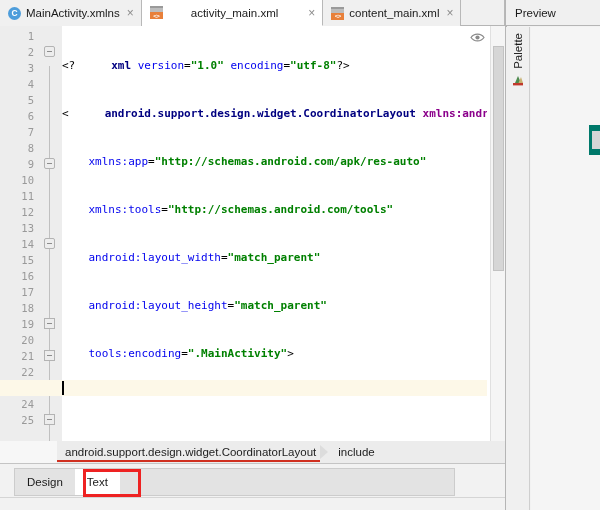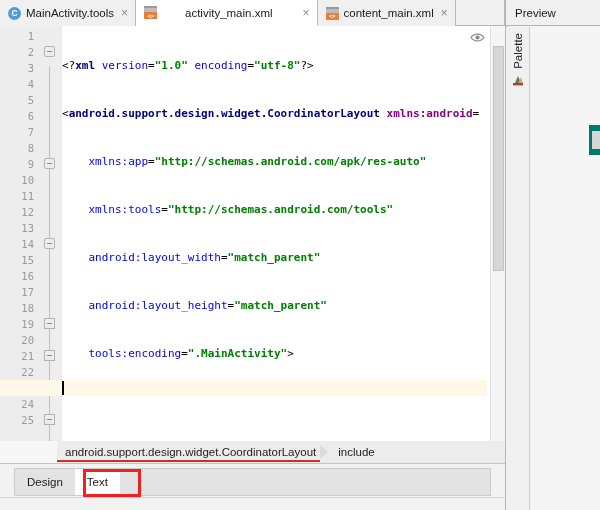--- a/index.html
+++ b/index.html
@@ -154,21 +154,21 @@
     white-space: pre;
     position: relative;
   }
   #hlband {
     position: absolute; left: 0; top: 0;
     width: 487px; height: 16px;
     background: #fdf8e8;
   }
 
   
-  .t-tag    { color: #000080; font-weight: bold; }
+  .t-tag    { color: #000080; font-weight: bold; margin-left: 36px; }
   .t-attr   { color: #0000ee; }
   .t-val    { color: #008000; font-weight: bold; }
   .t-punct  { color: #000000; }
   .t-ns     { color: #8b008b; font-weight: bold; }
 
   #caret {
     position: absolute;
     left: 62px;
     width: 2px; height: 14px;
     background: #000000;
@@ -231,21 +231,21 @@
 
   
   #bottombar {
     position: absolute; left: 0; top: 463px;
     width: 505px; height: 47px;
     background: #f2f2f2;
     border-top: 1px solid #c4c4c4;
   }
   #bt-inner {
     position: absolute; left: 14px; top: 4px;
-    width: 477px; height: 28px;
+    width: 441px; height: 28px;
     background: #e3e3e3;
     border: 1px solid #cccccc;
     display: flex; align-items: stretch;
   }
   .btab {
     display: flex; align-items: center; justify-content: center;
     padding: 0 12px;
     font-size: 11.5px;
     color: #1a1a1a;
     cursor: default;
@@ -344,21 +344,21 @@
 <body>
 
 <div id="app">
 
   <div id="editor-col">
 
     <div id="tabstrip">
 
       <div class="ftab">
         <span class="ico-java">C</span>
-        <span class="ftitle">MainActivity.tools</span>
+        <span class="ftitle">MainActivity.xmlns</span>
         <span class="fclose">×</span>
       </div>
 
       <div class="ftab active">
         <span class="ico-xml">
           <span class="top"></span>
           <span class="bot">&lt;&gt;</span>
         </span>
         <span class="ftitle">activity_main.xml</span>
         <span class="fclose">×</span>

